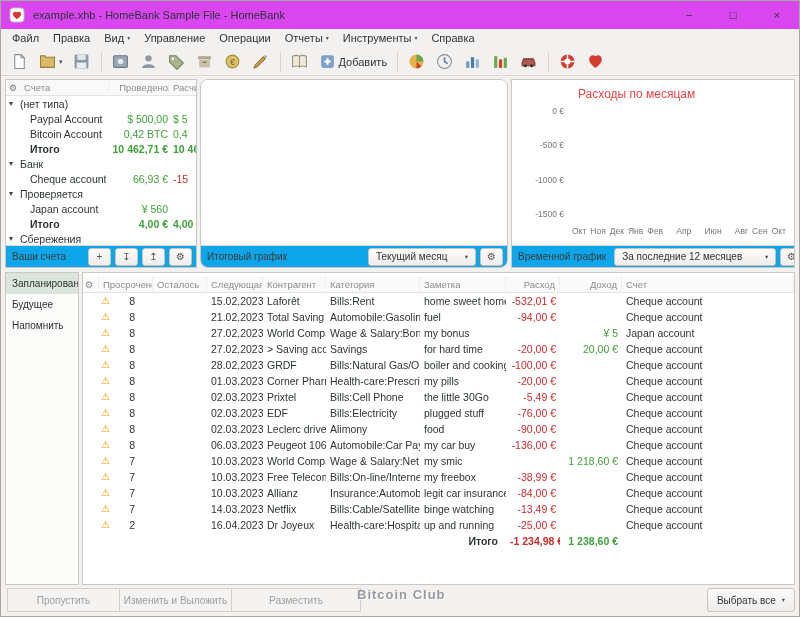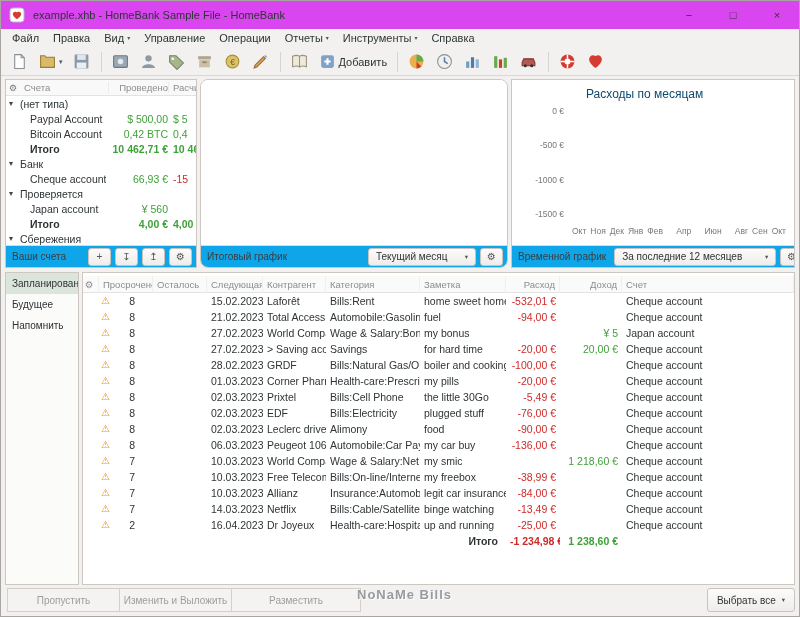--- a/index.html
+++ b/index.html
@@ -52,21 +52,21 @@
   .a1 { width:62px; text-align:right; flex:none; overflow:hidden; }
   .a2 { width:28px; flex:none; overflow:hidden; padding-left:5px; }
   .pos { color:#3fa13a; }
   .neg { color:#cc2b2b; }
   
   .midchart { width:308px; flex:none;border-radius:8px; }
   .chart-empty { flex:1; background:#fff; }
   
   .timechart { flex:1; }
   .chart-area { position:relative; flex:1; background:#fff; }
-  .chart-title { position:absolute; left:66px; top:7px; font-size:12px; color:#0c4a6e;margin-left:8px; }
+  .chart-title { position:absolute; left:66px; top:7px; font-size:12px; color:#ef4444; }
   .ylabels { position:absolute; left:0; top:31px; width:56px; height:110px; }
   .ylab { position:absolute; right:4px; transform:translateY(-50%); font-size:8.5px; color:#787878; white-space:nowrap; }
   .plot { position:absolute; left:60px; right:8px; top:31px; height:110px; display:flex; align-items:flex-start; gap:4px; }
   .gline { position:absolute; left:-4px; right:0; height:1px; background:#e6e6e6; z-index:0; }
   .bar { flex:1; background:repeating-linear-gradient(135deg,#f0b9bc 0 3px,#e59aa0 3px 6px); border:1px solid #c4767c; border-top:none; z-index:1; }
   .bar.hot { background:#bf1722; border-color:#8c0f18; }
   .yearlabel { position:absolute; left:19%; top:3px; font-size:8.5px; color:#555; z-index:2; }
   .xlabels { position:absolute; left:60px; right:8px; top:146px; height:12px; display:flex; gap:4px;justify-content:flex-end; }
   .xlab { flex:1; text-align:center; font-size:8.5px; color:#787878; overflow:visible; white-space:nowrap; }
   
@@ -461,21 +461,21 @@
               <div class="cell c-acct">Cheque account</div>
             </div>
             <div class="trow">
               <div class="cell c-ico"></div>
               <div class="cell c-ovd">
                 <span class="warn">⚠</span>
                 <span class="ovn">8</span>
               </div>
               <div class="cell c-left"></div>
               <div class="cell c-date">21.02.2023</div>
-              <div class="cell c-payee">Total Access</div>
+              <div class="cell c-payee">Total Saving</div>
               <div class="cell c-cat">Automobile:Gasoline</div>
               <div class="cell c-note">fuel</div>
               <div class="cell c-exp neg">-94,00 €</div>
               <div class="cell c-inc pos"></div>
               <div class="cell c-acct">Cheque account</div>
             </div>
             <div class="trow">
               <div class="cell c-ico"></div>
               <div class="cell c-ovd">
                 <span class="warn">⚠</span>
@@ -691,15 +691,15 @@
         <button>Изменить и Выложить</button>
         <button>Разместить</button>
       </div>
       <button class="selectall">
         <span>Выбрать все</span>
         <span class="dd-chev">▾</span>
       </button>
     </div>
   </div>
 
-  <div class="watermark">NoNaMe Bills</div>
+  <div class="watermark">Bitcoin Club</div>
 
 </div>
 
 </body></html>

